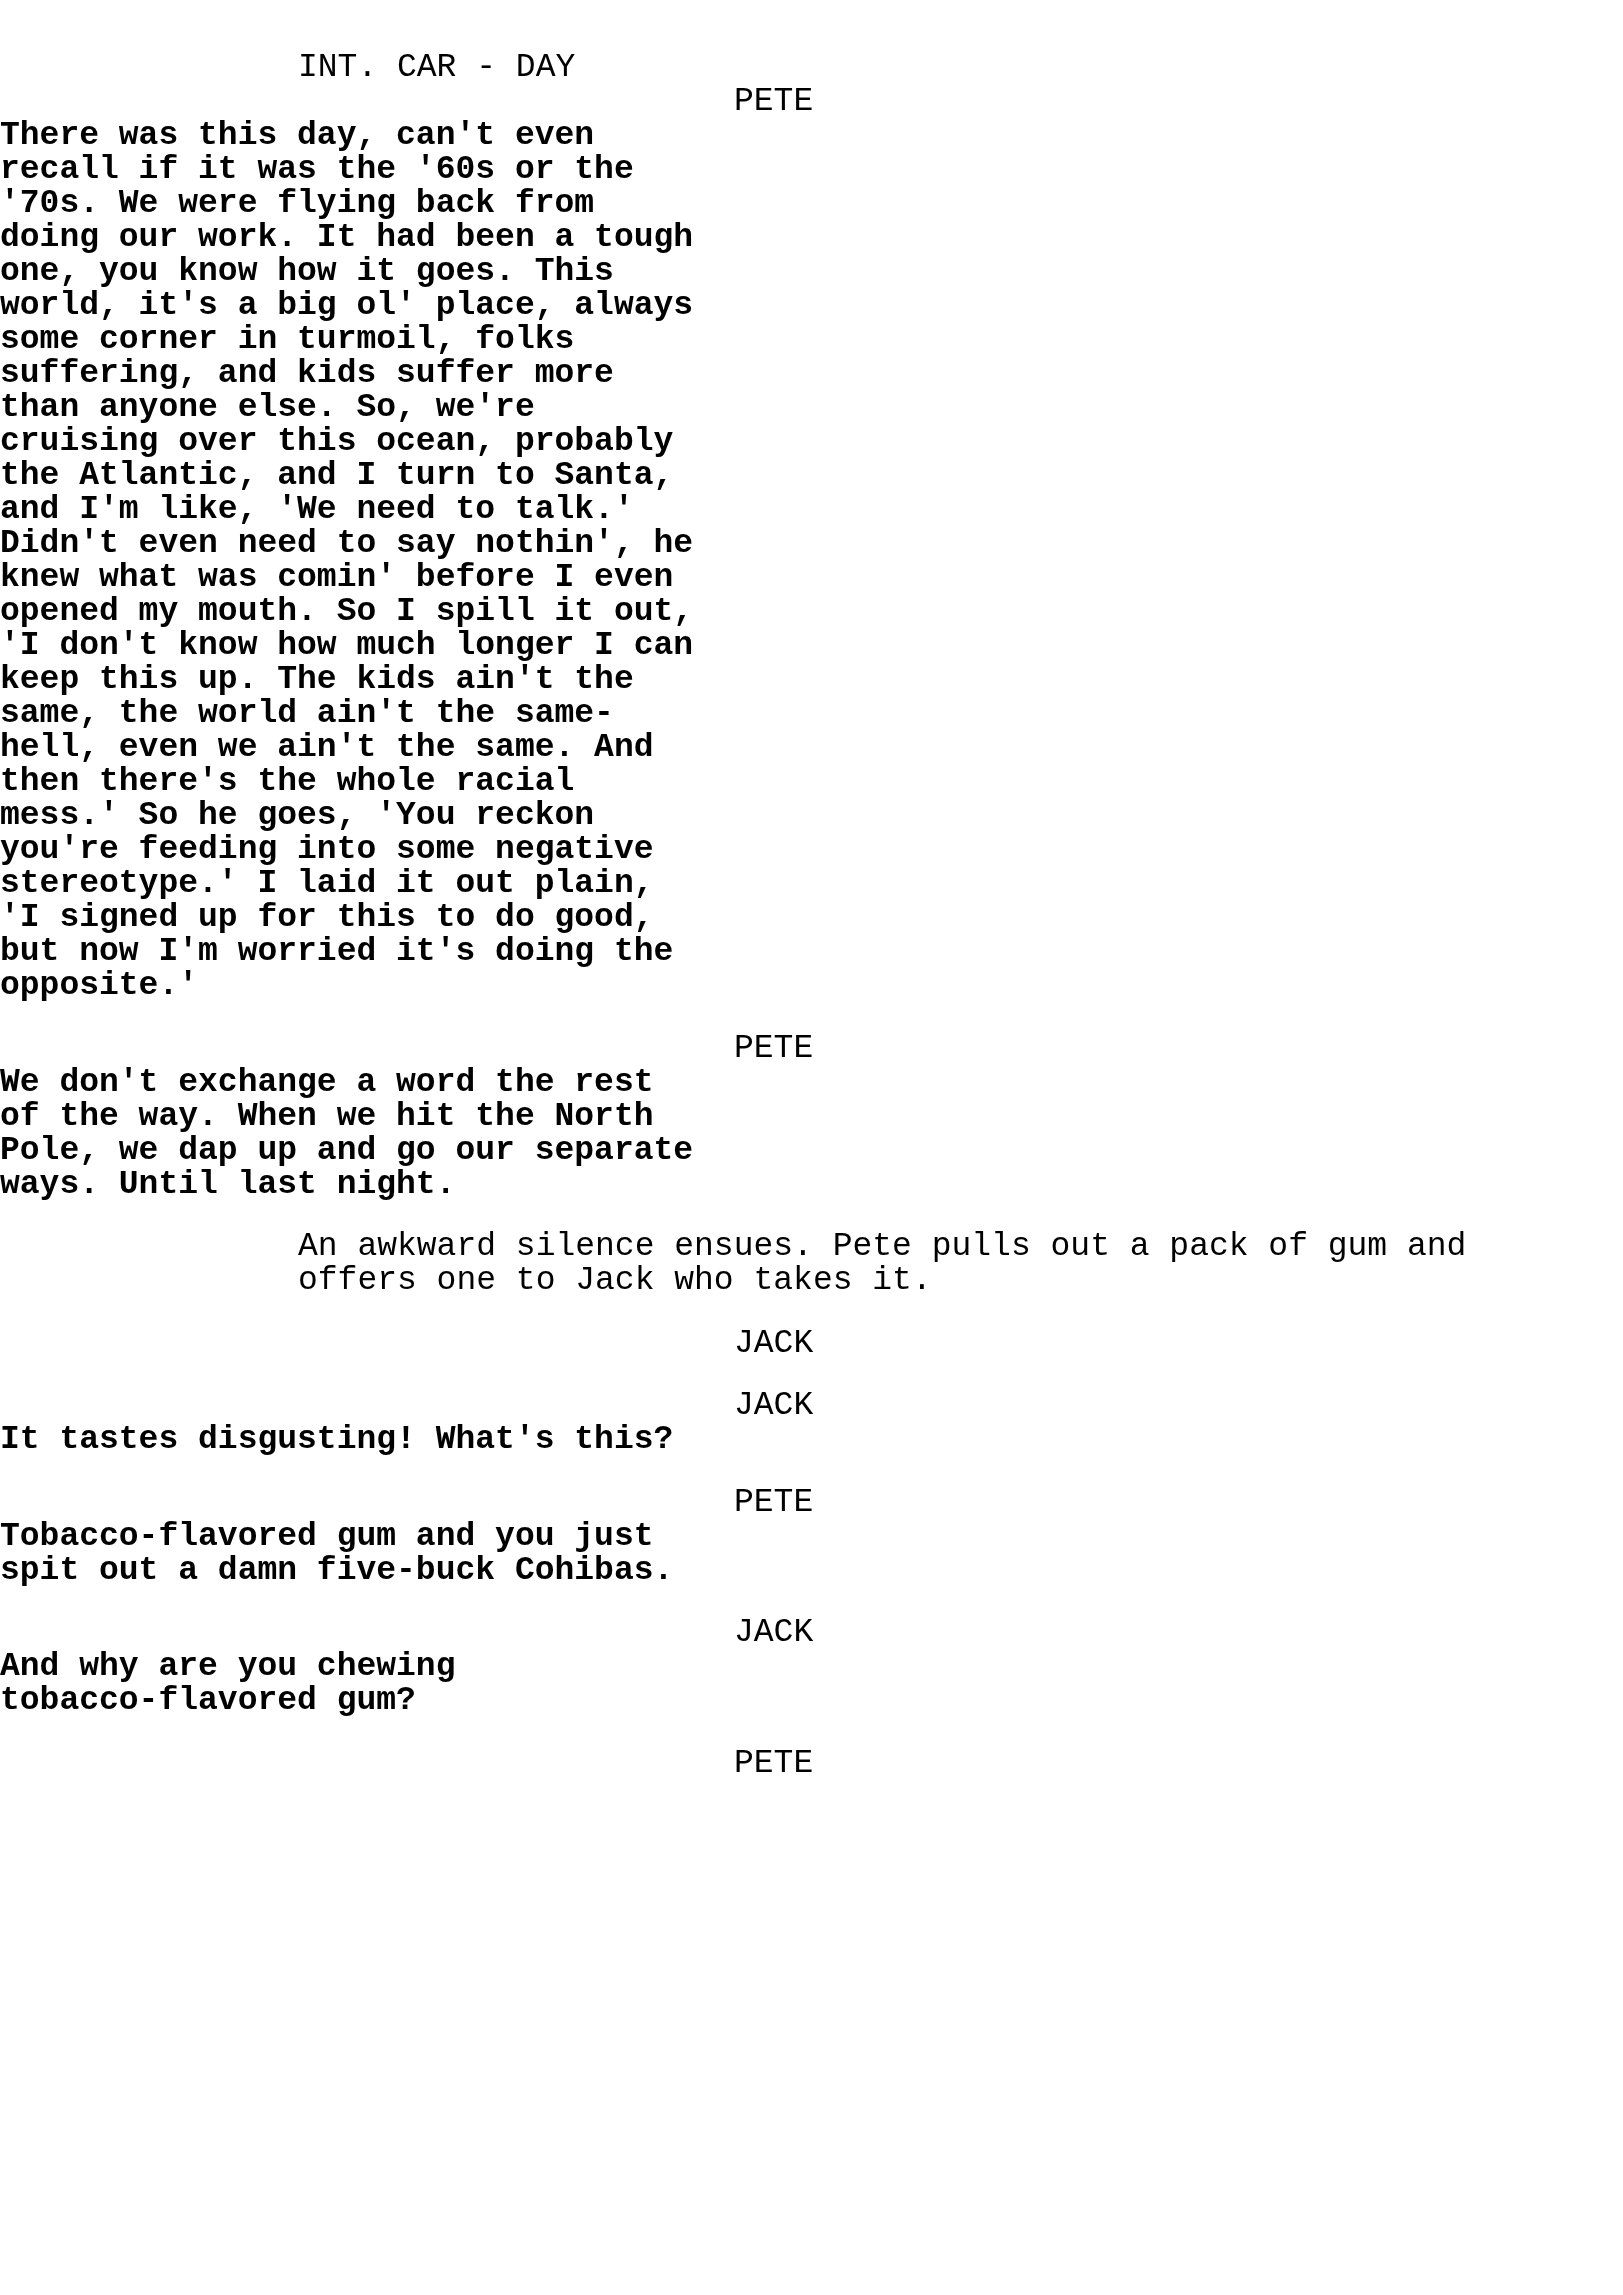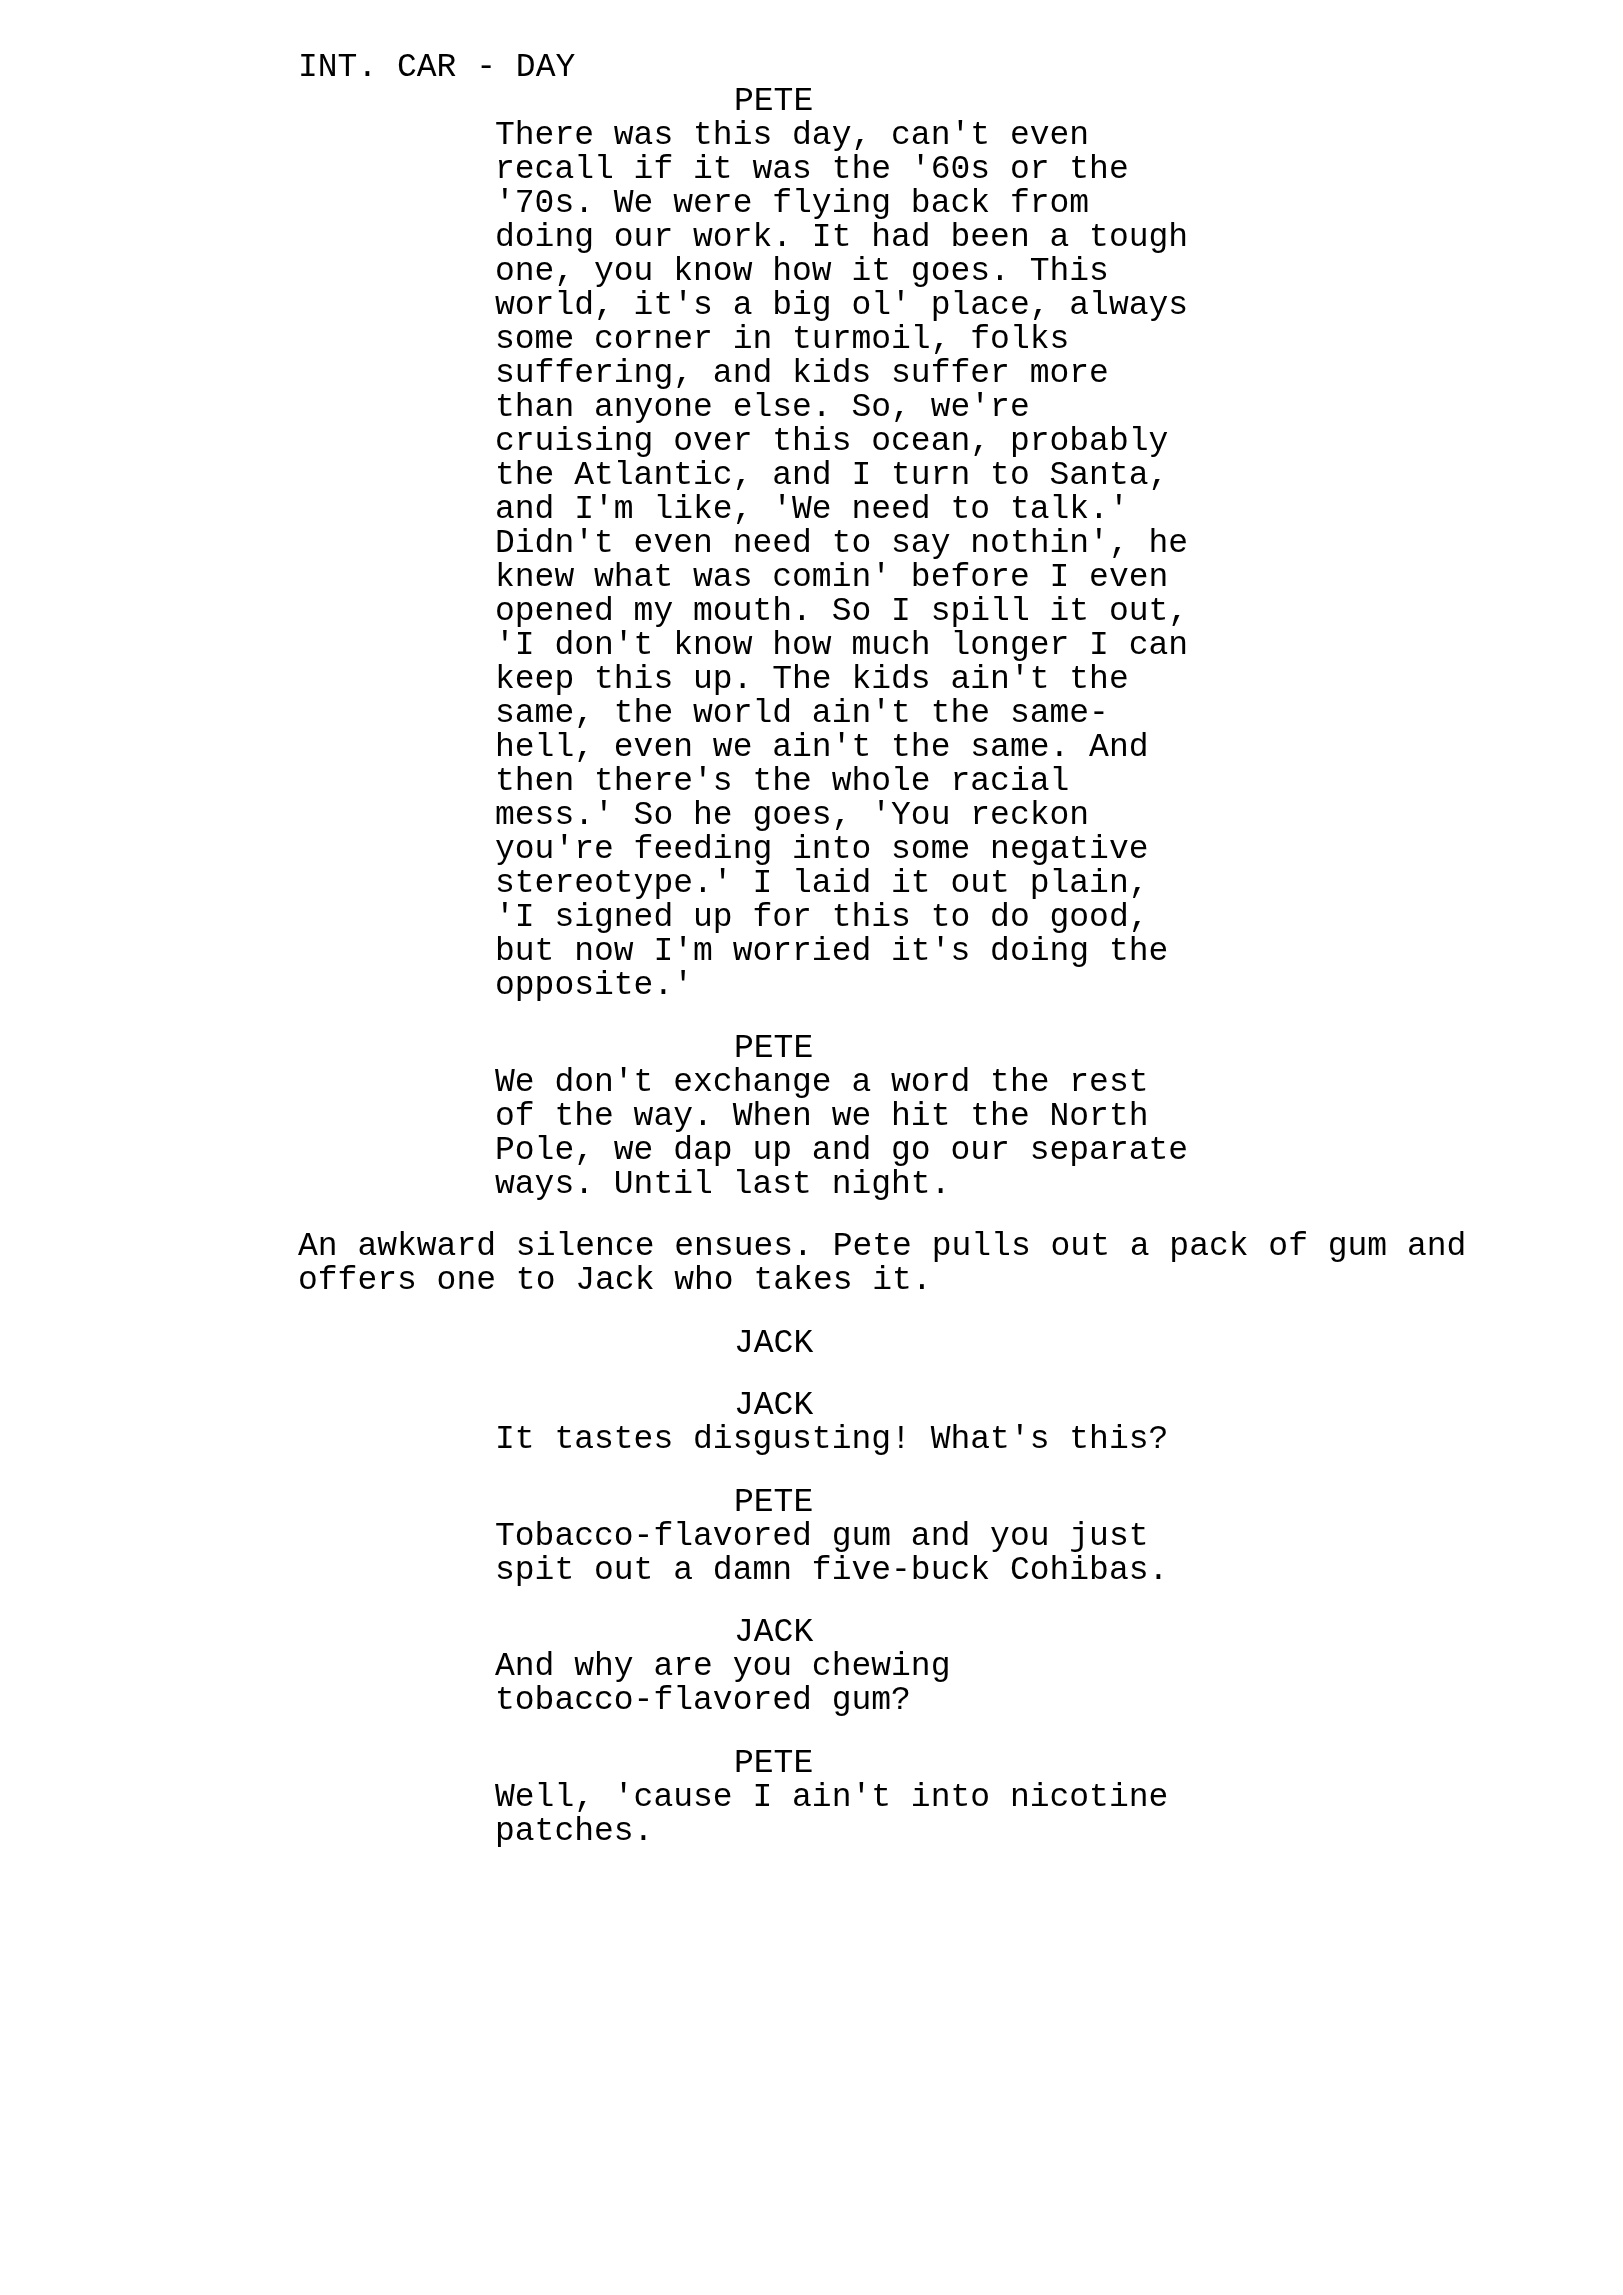--- a/index.html
+++ b/index.html
@@ -31,22 +31,22 @@
   }
   .action-text {
     margin-left: 298px;
     white-space: pre;
   }
   .character-name {
     margin-left: 734px;
     white-space: pre;
   }
   .dialogue-text {
-    margin-left: 495px;
     white-space: pre;
+    font-weight: bold;
   }
 </style>
 </head>
 <body>
 
 <div class="page">
   <div class="content">
     <div class="block scene-heading">INT. CAR - DAY</div>
     <div>
         <div class="block dialogue">
@@ -101,19 +101,17 @@
           <div class="dialogue-text">Tobacco-flavored gum and you just
 spit out a damn five-buck Cohibas.</div>
         </div>
         <div class="block dialogue">
           <div class="character-name">JACK</div>
           <div class="dialogue-text">And why are you chewing
 tobacco-flavored gum?</div>
         </div>
         <div class="block dialogue">
           <div class="character-name">PETE</div>
-          <div class="dialogue-text">Well, 'cause I ain't into nicotine
-patches.</div>
         </div>
       </div>
   </div>
 </div>
 
 
 </body></html>

